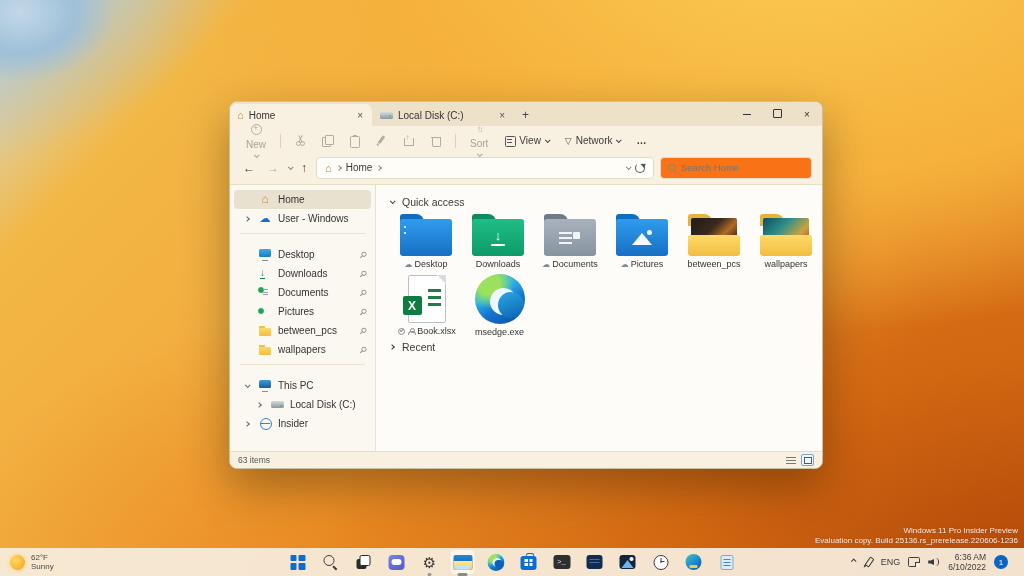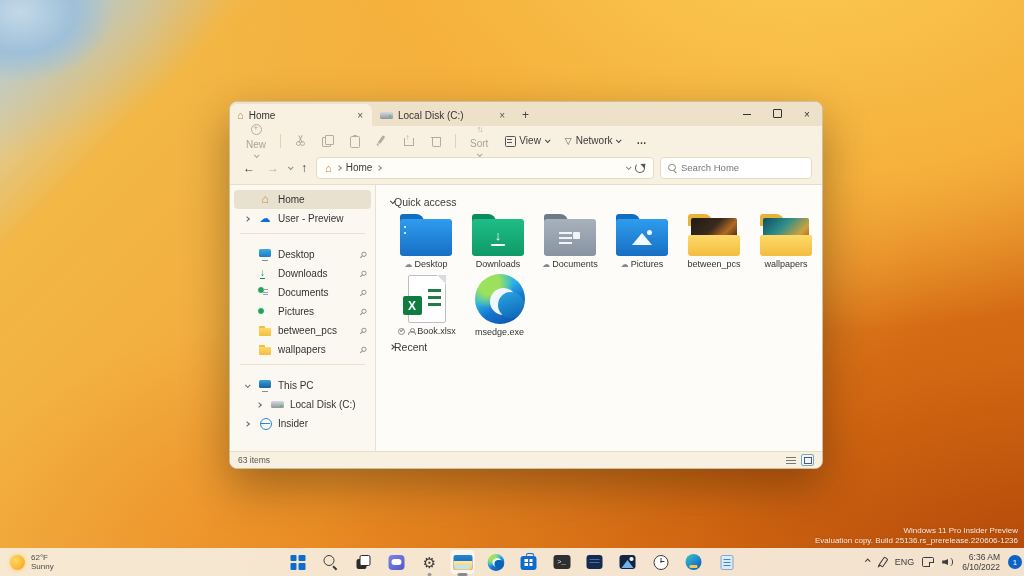--- a/index.html
+++ b/index.html
@@ -67,21 +67,21 @@
   .g-view::after { content:""; position:absolute; left:3px; top:4px; width:5px; height:3.5px; background:repeating-linear-gradient(180deg,#555 0 1px,transparent 1px 2.6px); }
   .sorticon { font-size:9px; letter-spacing:-2px; color:#b4ac9c; }
   .filtericon { font-size:9px; color:#555; }
 
   
   .addr { height:30px; flex:0 0 30px; display:flex; align-items:center; gap:6px; padding:0 10px 4px 10px; font-size:10px; border-bottom:1px solid #e8ddc5; }
   .navbtn { font-size:12px; color:#3a3a3a; padding:0 3px; }
   .navbtn.dis { color:#b8b09e; }
   .crumbbox { flex:1; height:22px; background:#fffdf7; border:1px solid #e4dbc4; border-radius:4px; display:flex; align-items:center; gap:5px; padding:0 8px; }
   .crumbbox .spacer { flex:1; }
-  .searchbox { width:152px; height:22px; background:#ffffff; border:1px solid #e4dbc4; border-radius:4px; display:flex; align-items:center; gap:5px; padding:0 7px; }
+  .searchbox { width:152px; height:22px; background:#f97316; border:1px solid #e4dbc4; border-radius:4px; display:flex; align-items:center; gap:5px; padding:0 7px; }
   .searchbox input { border:none; outline:none; background:transparent; font-size:9.5px; width:110px; color:#333; font-family:inherit; }
   .mag { position:relative; width:8px; height:8px; }
   .mag::before { content:""; position:absolute; left:0; top:0; width:5.5px; height:5.5px; border:1.2px solid #8b8574; border-radius:50%; }
   .mag::after { content:""; position:absolute; right:-0.5px; bottom:-0.5px; width:3.5px; height:1.2px; background:#8b8574; transform:rotate(45deg); }
   .refresh { position:relative; width:10px; height:10px; }
   .refresh::before { content:""; position:absolute; inset:0; border:1.2px solid #555; border-radius:50%; border-top-color:transparent; }
   .refresh::after { content:""; position:absolute; right:-1px; top:-1px; border-left:4px solid #555; border-top:3px solid transparent; border-bottom:3px solid transparent; transform:rotate(-40deg); }
   .homeglyph { color:#c08a4d; font-size:11px; line-height:10px; }
 
   
@@ -108,21 +108,21 @@
   .si-pic::after { content:""; position:absolute; left:3.5px; bottom:2.5px; border-left:3.5px solid transparent; border-right:3.5px solid transparent; border-bottom:4px solid #fff; }
   .sync::before { content:""; position:absolute; left:-1px; bottom:-1px; width:6px; height:6px; background:#23a455; border:1px solid #fff; border-radius:50%; }
   .si-fold::before { content:""; position:absolute; left:1px; top:2px; width:6px; height:3px; background:#eebf45; border-radius:1px 1px 0 0; }
   .si-fold::after { content:""; position:absolute; left:1px; top:4px; width:12px; height:8px; background:linear-gradient(#fcd966,#f4bd43); border-radius:1px; }
   .si-drive::before { content:""; position:absolute; left:0.5px; top:3px; width:13px; height:7px; background:linear-gradient(#d6dadd,#8f969c); border-radius:1.5px; }
   .si-drive::after { content:""; position:absolute; right:2.5px; bottom:4.5px; width:2px; height:2px; background:#3ec46d; border-radius:50%; }
   .si-net::before { content:""; position:absolute; left:2px; top:1px; width:10px; height:10px; border:1.2px solid #2f86d2; border-radius:50%; }
   .si-net::after { content:""; position:absolute; left:2px; top:5.5px; width:10px; height:1px; background:#2f86d2; }
 
   .content { flex:1; background:#fdfcf8; padding:8px 0 0 14px; font-size:10px; overflow:hidden; position:relative; }
-  .sechead { display:flex; align-items:center; gap:0; color:#3a3a3a; font-size:10.5px; margin:3px 4px 6px 0; }
+  .sechead { display:flex; align-items:center; gap:8px; color:#3a3a3a; font-size:10.5px; margin:3px 4px 6px 0; }
   .itemsrow { display:flex; margin-bottom:4px; }
   .fitem { width:73px; display:flex; flex-direction:column; align-items:center; }
   .flabel { font-size:9px; color:#333; margin-top:3px; display:flex; align-items:center; gap:2px; white-space:nowrap; }
   .lcloud { color:#7a8a99; font-size:8px; }
 
   .bigfold { position:relative; width:52px; height:42px; }
   .bigfold .ftab { position:absolute; top:0; left:0; width:24px; height:12px; border-radius:3px 8px 0 0; background:var(--tab); }
   .bigfold .fbody { position:absolute; top:5px; left:0; right:0; bottom:0; border-radius:3px; background:linear-gradient(180deg,var(--b1),var(--b2)); display:flex; align-items:center; justify-content:center; }
   .fold-desktop { --tab:#0f6ec0; --b1:#2f9ced; --b2:#176fc4; }
   .fold-desktop .fbody::before { content:""; position:absolute; left:4px; top:7px; width:2px; height:8px; background:repeating-linear-gradient(180deg,#cfe8fb 0 2px,transparent 2px 6px); }
@@ -213,21 +213,21 @@
   .ic-photos::before { content:""; position:absolute; left:2px; bottom:1px; border-left:6px solid transparent; border-right:6px solid transparent; border-bottom:8px solid #6fb3e8; }
   .ic-photos::after { content:""; position:absolute; right:2.5px; top:2px; width:3.5px; height:3.5px; background:#e8f2fa; border-radius:50%; }
   .ic-clock { position:relative; width:15px; height:15px; border:1.6px solid #3c3c3c; border-radius:50%; background:#fff; }
   .ic-clock::before { content:""; position:absolute; left:48%; top:2px; width:1.3px; height:5px; background:#3c3c3c; }
   .ic-clock::after { content:""; position:absolute; left:48%; top:5.5px; width:4px; height:1.3px; background:#3c3c3c; }
   .ic-mediaapp { position:relative; width:16px; height:16px; border-radius:50%; background:linear-gradient(140deg,#3fc6b7 0%,#1e88d0 55%,#0d4f96 100%); }
   .ic-mediaapp::before { content:""; position:absolute; left:4px; bottom:2px; width:8px; height:3px; background:#f2c94c; border-radius:1px; }
   .ic-notepad { position:relative; width:13px; height:15px; background:#dcebf7; border:1px solid #7fa8c9; border-radius:2px; }
   .ic-notepad::before { content:""; position:absolute; left:2px; top:3px; right:2px; height:9px; background:repeating-linear-gradient(180deg,#3f88c5 0 1.2px,transparent 1.2px 3px); }
 
-  .tray { position:absolute; right:2px; display:flex; align-items:center; gap:8px; font-size:9px; color:#3c3c3c; }
+  .tray { position:absolute; right:16px; display:flex; align-items:center; gap:8px; font-size:9px; color:#3c3c3c; }
   .ic-pen { position:relative; width:10px; height:11px; }
   .ic-pen::before { content:""; position:absolute; left:4px; top:0; width:3px; height:8px; background:transparent; border:1.1px solid #3c3c3c; border-radius:1px; transform:rotate(35deg); }
   .ic-pen::after { content:""; position:absolute; left:1px; bottom:0; border-top:3px solid #3c3c3c; border-right:3px solid transparent; transform:rotate(10deg); }
   .ic-screen { position:relative; width:12px; height:10px; }
   .ic-screen::before { content:""; position:absolute; left:0; top:0; width:10px; height:8px; border:1.1px solid #3c3c3c; border-radius:1.5px; }
   .ic-screen::after { content:""; position:absolute; right:0; bottom:0; width:4px; height:4px; background:#f7ecdb; border-left:1.1px solid #3c3c3c; border-top:1.1px solid #3c3c3c; }
   .ic-spk { position:relative; width:12px; height:10px; }
   .ic-spk::before { content:""; position:absolute; left:0; top:2px; width:6px; height:6px; background:#3c3c3c; clip-path:polygon(0 25%,40% 25%,100% 0,100% 100%,40% 75%,0 75%); }
   .ic-spk::after { content:""; position:absolute; right:1px; top:1px; width:6px; height:8px; border-right:1.2px solid #3c3c3c; border-radius:50%; }
   .clockblock { text-align:right; font-size:8.5px; line-height:10px; }
@@ -329,21 +329,21 @@
         <div class="srow sel">
           <span class="sexp"></span>
             <span class="si si-home">⌂</span>
           <span class="slabel">Home</span>
         </div>
         <div class="srow">
           <span class="sexp">
               <span class="cv cv-r"></span>
             </span>
           <span class="si si-cloud">☁</span>
-          <span class="slabel">User - Preview</span>
+          <span class="slabel">User - Windows</span>
         </div>
         <div class="ssep"></div>
         <div class="sgap"></div>
         <div class="srow">
           <span class="sexp"></span>
             <span class="si si-mon"></span>
           <span class="slabel">Desktop</span>
           <span class="pin">⚲</span>
         </div>
         <div class="srow">

